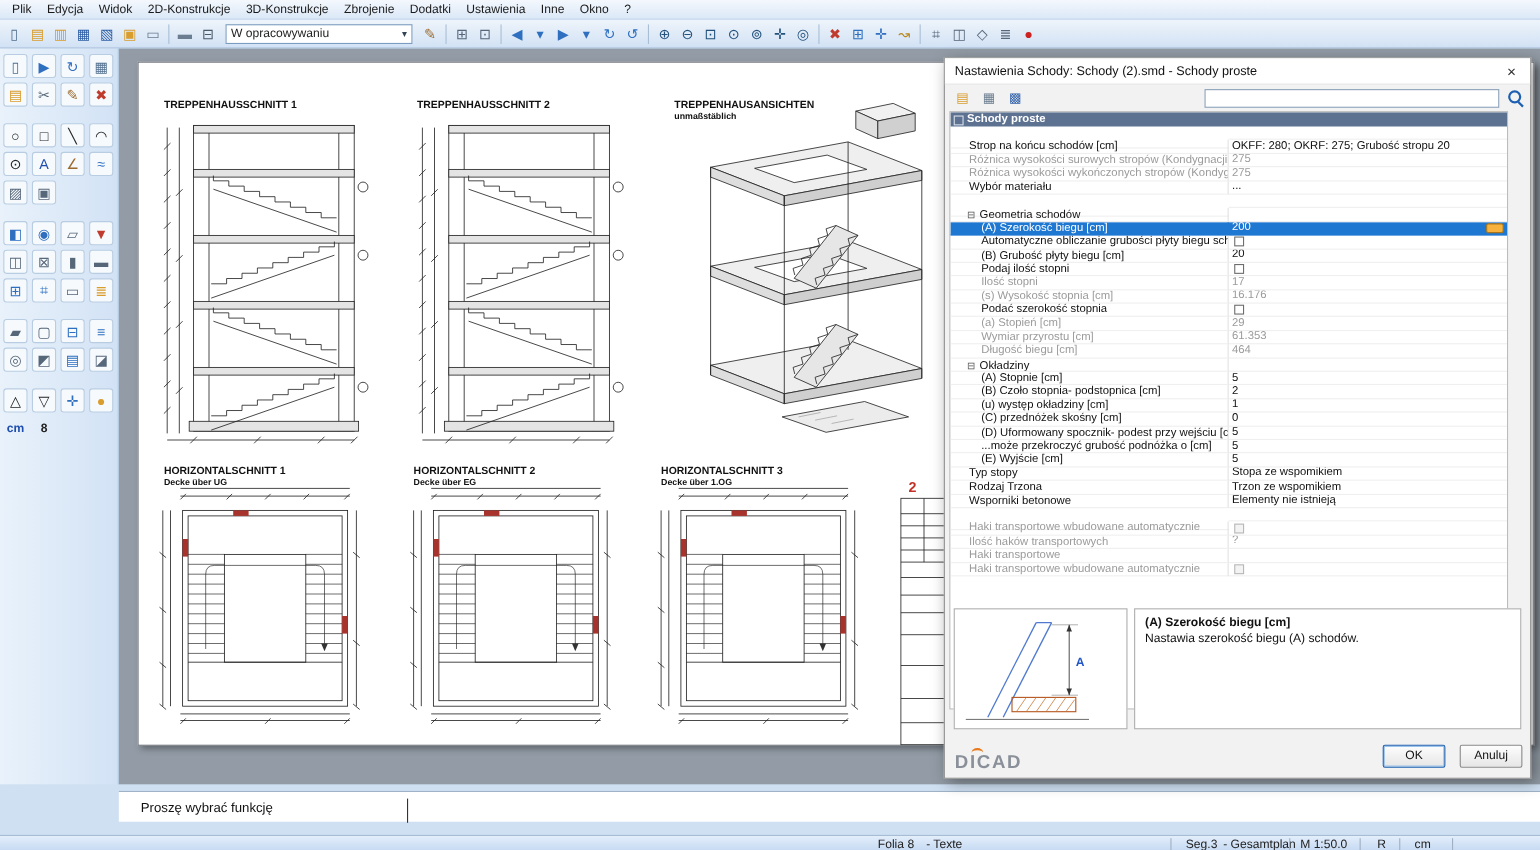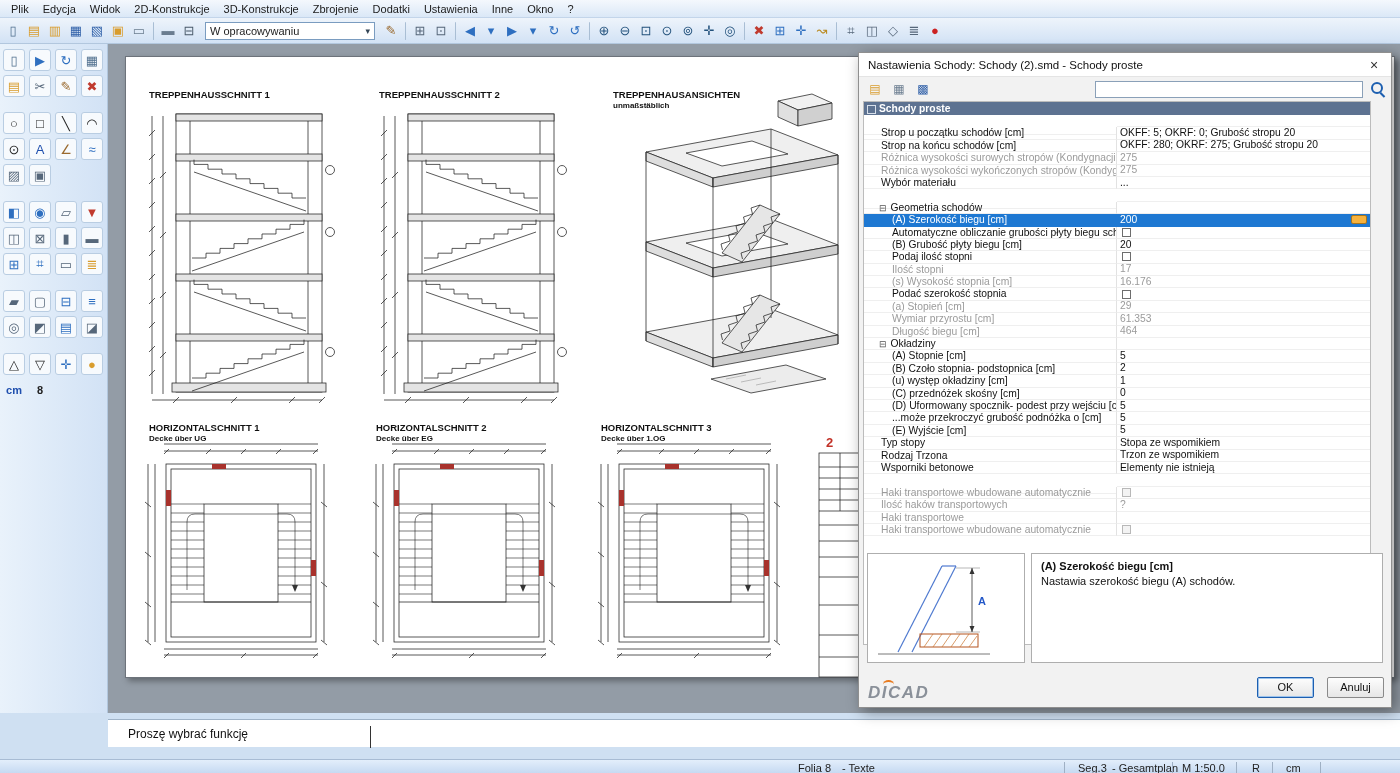--- a/index.html
+++ b/index.html
@@ -65,21 +65,21 @@
   .prow.sel{background:#1e78d2;}
   .prow.sel .plabel,.prow.sel .pvalue{color:#fff;border-color:#1e78d2;}
   .pv-extra{display:none;}
   .pv-extra.chk{display:inline-block;width:9px;height:9px;border:1px solid #6d6d6d;background:#fff;}
   .pv-extra.chk.dis{border-color:#b8b8b8;background:#f3f3f3;}
   .pv-extra.minibtn{display:inline-block;width:16px;height:9px;margin-left:auto;background:#f6b23d;border:1px solid #a8751c;border-radius:2px;}
 
   .preview{position:absolute;left:8px;top:500px;width:158px;height:110px;background:#fff;border:1px solid #aeaeae;}
   .desc{position:absolute;left:172px;right:8px;top:500px;height:110px;background:#fff;border:1px solid #aeaeae;padding:6px 9px;font-size:11px;color:#111;}
   .desc-title{font-weight:bold;margin-bottom:3px;}
-  .dicad{position:absolute;left:9px;top:630px;font-size:17px;font-weight:bold;color:#8a9099;letter-spacing:1.5px;font-style:italic;}
+  .dicad{position:absolute;left:9px;top:630px;font-size:17px;font-weight:bold;color:#8a9099;letter-spacing:1.5px;}
   .dicad::after{content:"";position:absolute;left:15px;top:-3px;width:11px;height:7px;border-top:2.5px solid #e87a1e;border-radius:50% 50% 0 0;}
   .dlg-btn{position:absolute;top:624px;width:57px;height:21px;font-size:11px;background:linear-gradient(#fdfdfd,#e6e6e6);border:1px solid #8a8a8a;border-radius:2px;text-align:center;line-height:19px;color:#111;}
   .dlg-btn.ok{left:398px;border:1px solid #1d5fb0;box-shadow:inset 0 0 0 1px #9cc3ec;}
   .dlg-btn.cancel{left:468px;}
 </style>
 </head>
 <body>
 
 <div class="app">
 
@@ -321,27 +321,20 @@
       <div>
 
       <div class="prow group i1">
             <div class="plabel">Kondygnacja</div>
             <div class="pvalue">
               <span></span>
 
             </div>
           </div>
           <div class="prow i2">
-            <div class="plabel">Strop u początku schodów [cm]</div>
-            <div class="pvalue">
-              <span>OKFF: 5; OKRF: 0; Grubość stropu 20</span>
-
-            </div>
-          </div>
-          <div class="prow i2">
             <div class="plabel">Strop na końcu schodów [cm]</div>
             <div class="pvalue">
               <span>OKFF: 280; OKRF: 275; Grubość stropu 20</span>
 
             </div>
           </div>
           <div class="prow i2 dis">
             <div class="plabel">Różnica wysokości surowych stropów (Kondygnacji bez okładzi...</div>
             <div class="pvalue">
               <span>275</span>

